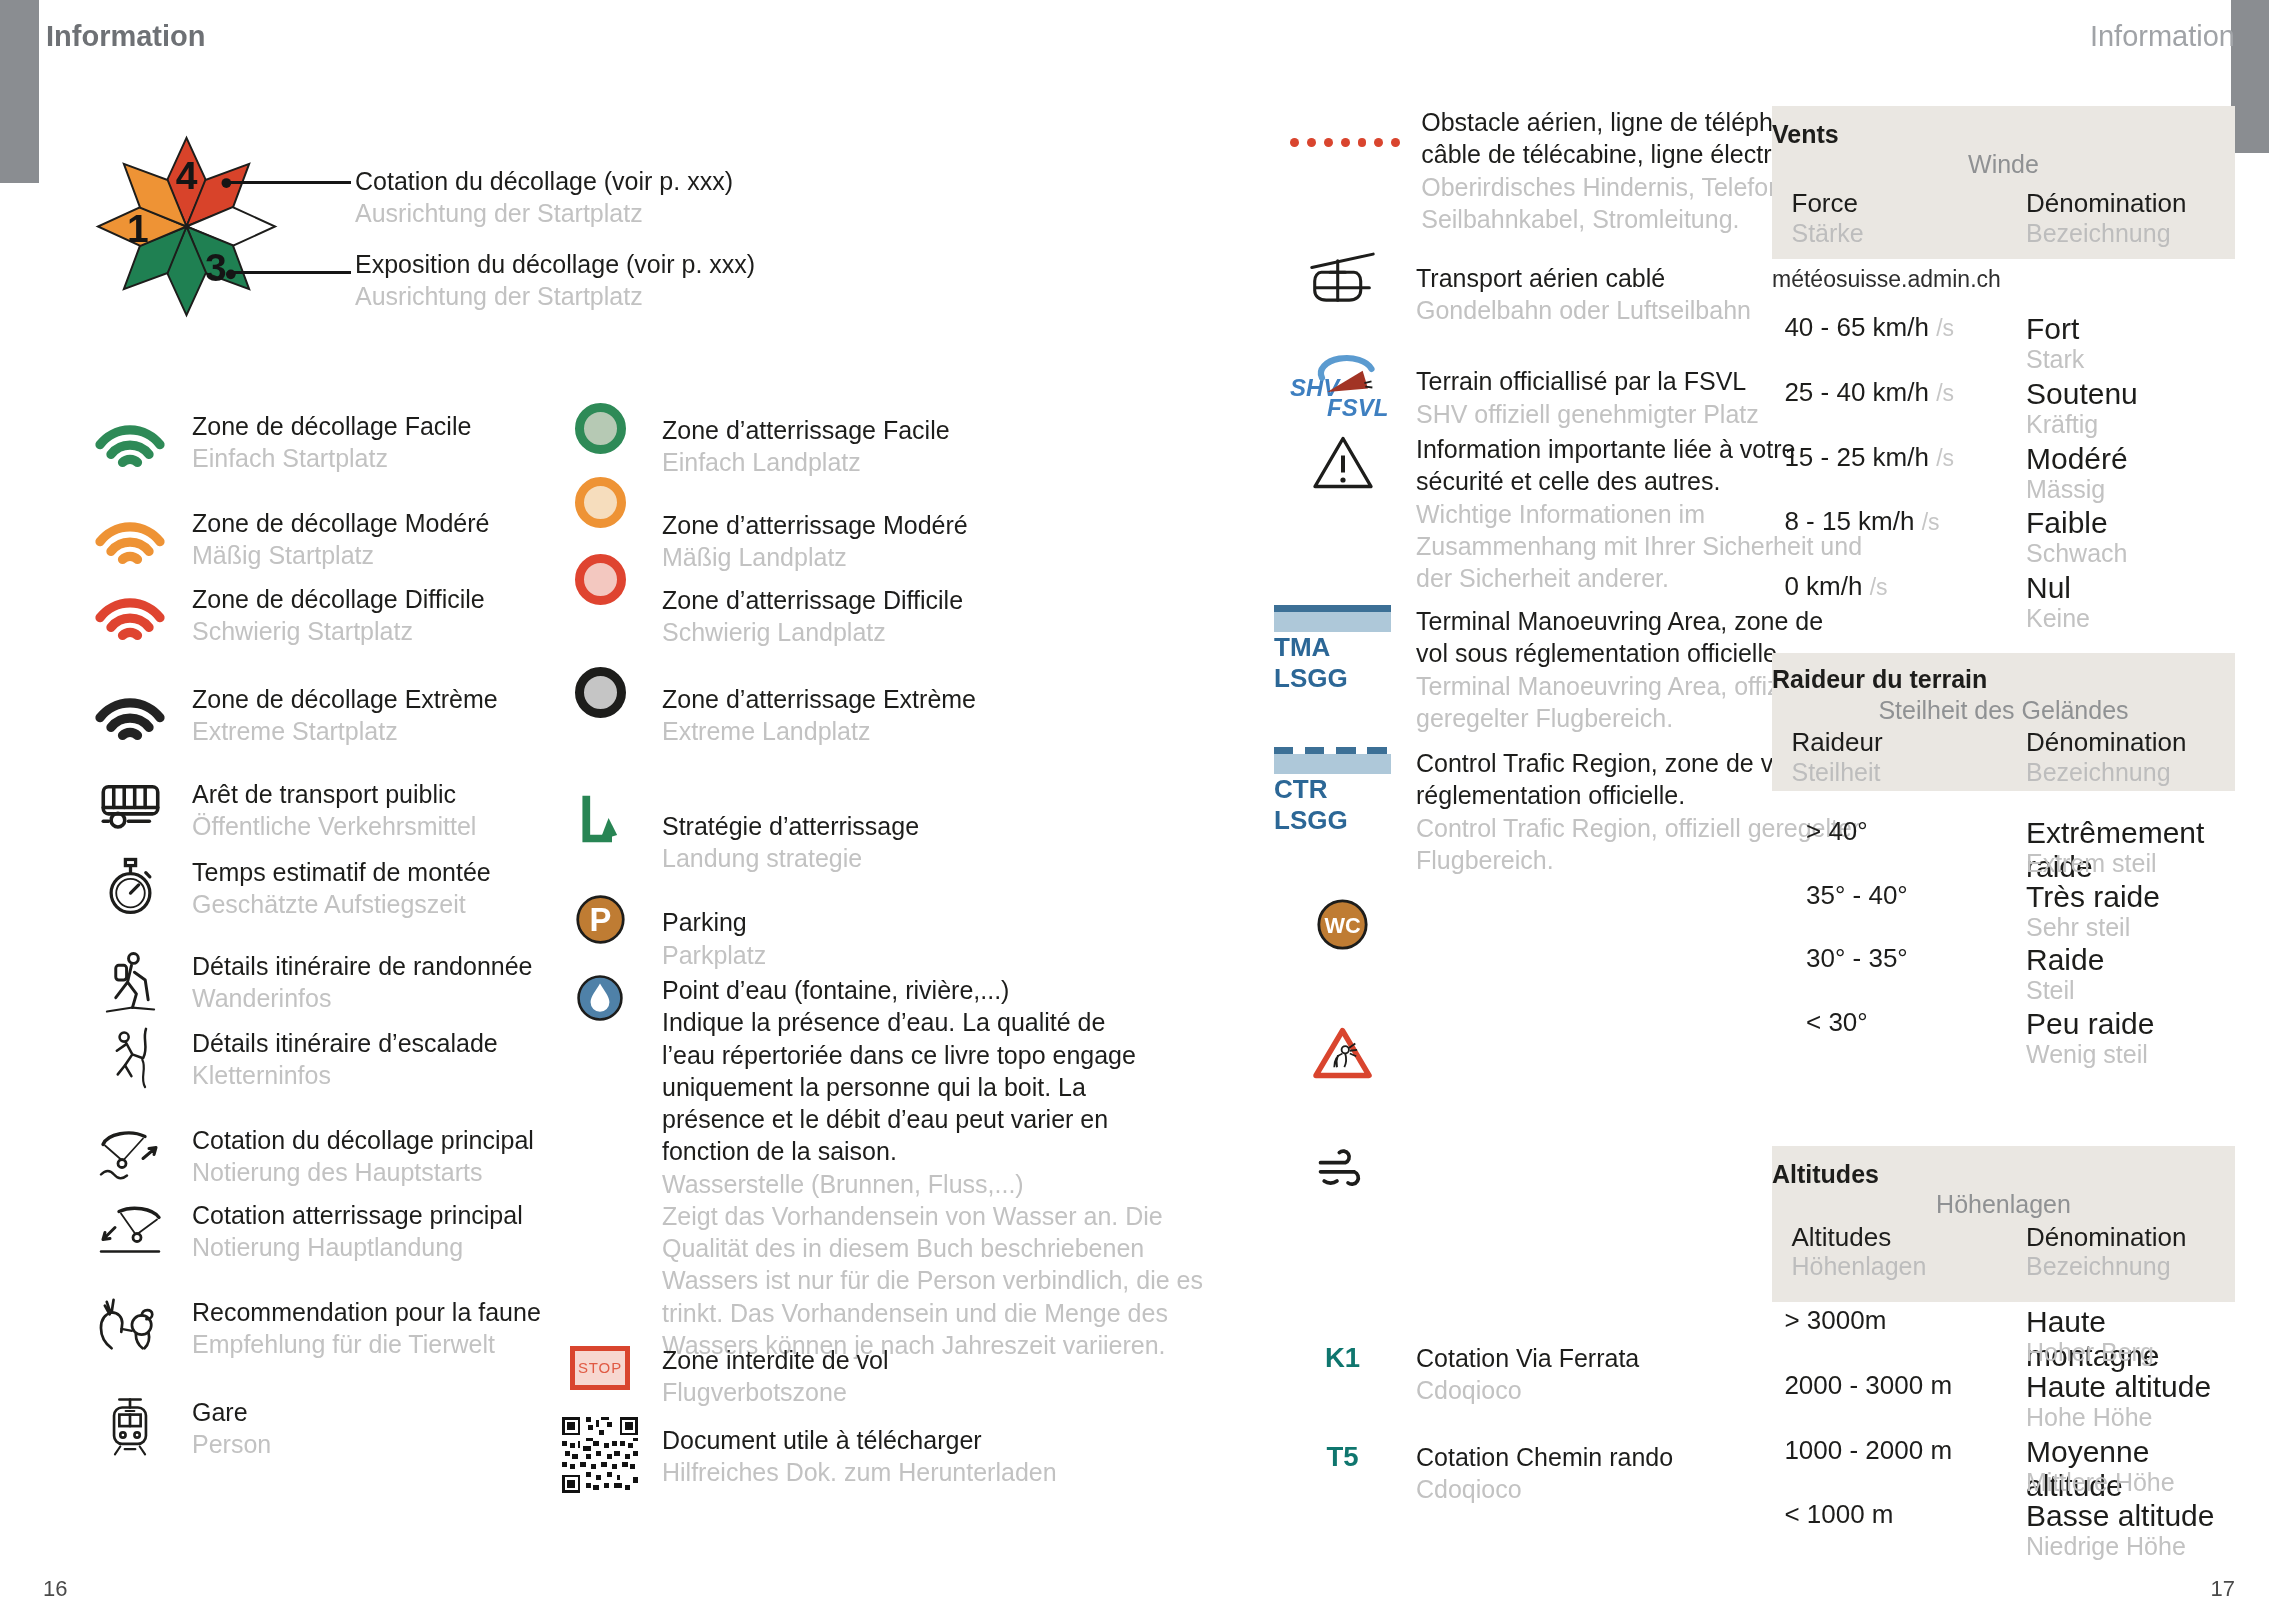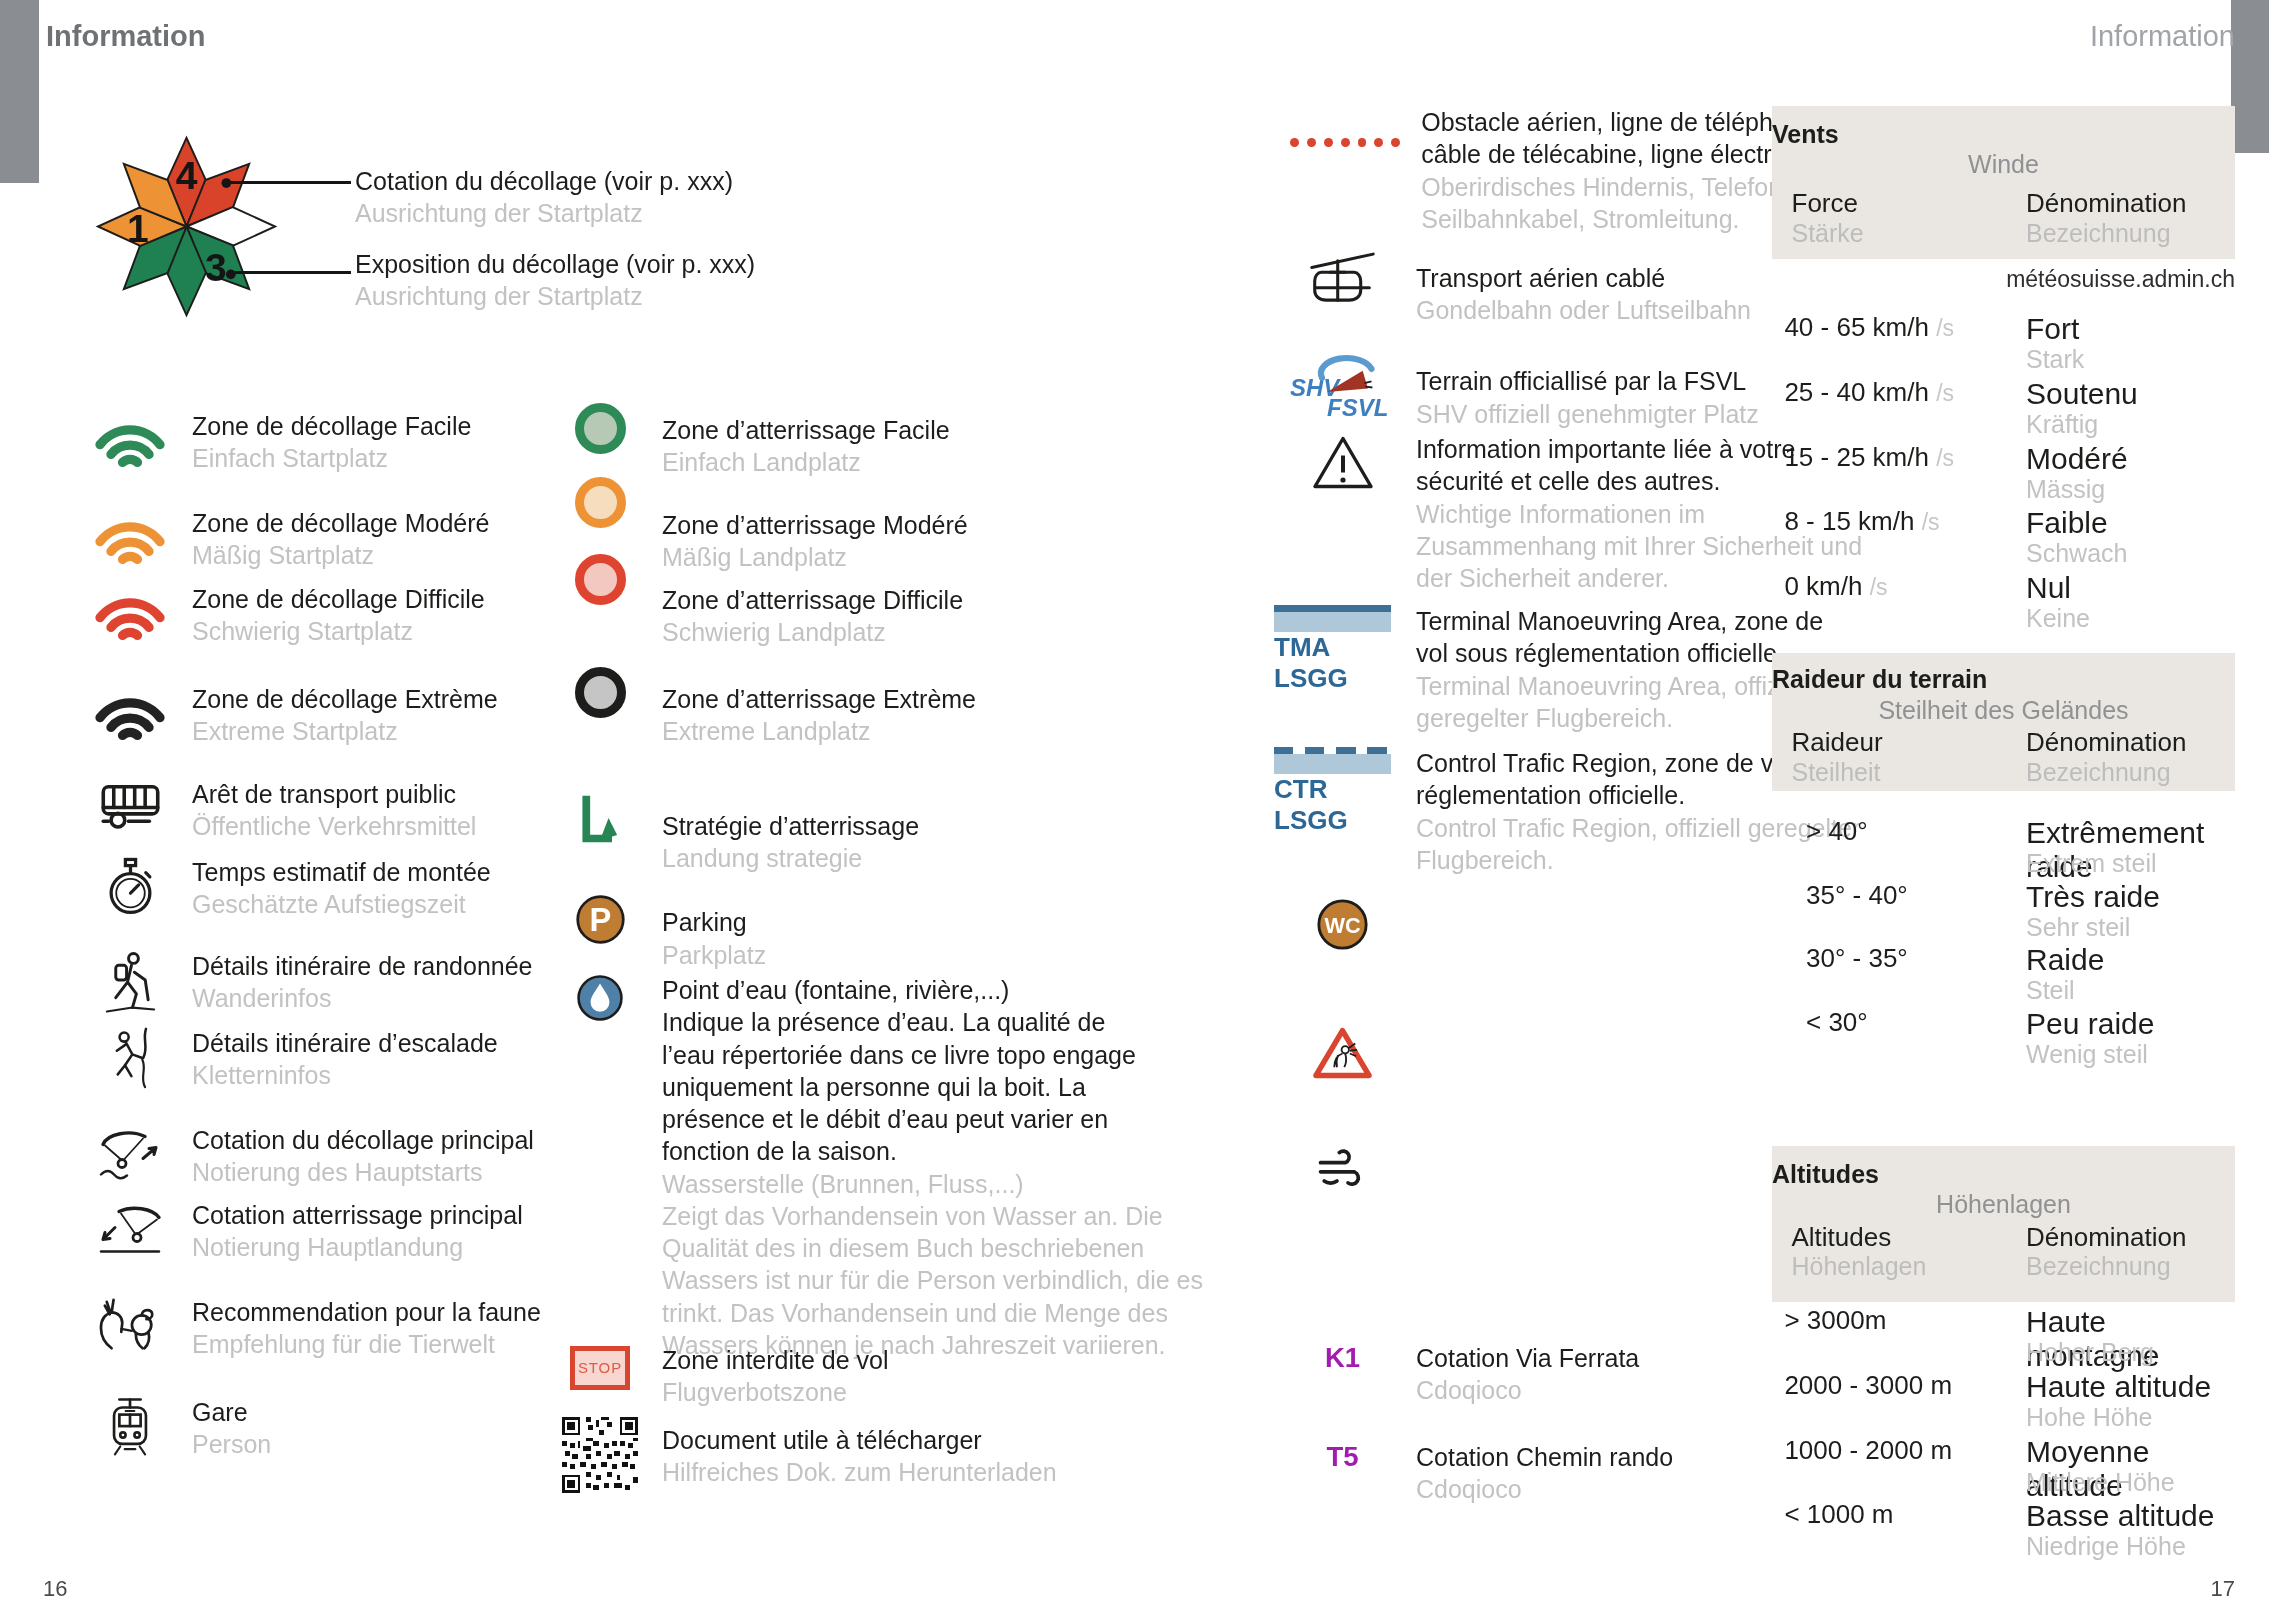--- a/index.html
+++ b/index.html
@@ -24,42 +24,42 @@
   .ring{width:51px;height:51px;border-radius:50%;border-style:solid;border-width:9.8px}
   .stop{width:60px;height:44px;border:5.3px solid #d9452e;background:#f7d7d0;color:#e05a44;
         display:flex;align-items:center;justify-content:center;font-size:15px;letter-spacing:0.9px;margin-top:1.8px}
   .dots{display:flex;gap:8px;margin-top:32px}
   .dots i{width:8.9px;height:8.9px;border-radius:50%;background:#d9452e}
   .airband{width:117px}
   .airband .solid{height:7px;background:#3c7096}
   .airband .dashline{height:7px;background:repeating-linear-gradient(90deg,#3c7096 0 19.5px,transparent 19.5px 31px)}
   .airband .band{height:19.5px;background:#aec8d9}
   .airband .albl{font-size:26px;font-weight:bold;color:#2c6796;margin-top:0.9px}
-  .big-label{font-size:27.5px;font-weight:800;color:#a21caf}
+  .big-label{font-size:27.5px;font-weight:800;color:#0f766e}
 
   .fsvl-logo{position:relative;width:105px;height:67px}
   .fsvl-logo .shv{position:absolute;left:0;top:21px;font-size:24px;font-weight:800;font-style:italic;color:#3e7fc0}
   .fsvl-logo .fsvlt{position:absolute;left:37px;top:41px;font-size:24px;font-weight:800;font-style:italic;color:#3e7fc0}
   .fsvl-logo svg{position:absolute;left:23px;top:0}
 
   .star-wrap{position:absolute;left:89px;top:129px}
   .callout-line{position:absolute;height:2.7px;background:#151515}
   .callout{position:absolute;left:355px;width:567px}
 
   .tbl-head{position:absolute;left:1772px;width:463px;background:#eae7e2}
   .tt{position:absolute;left:0;width:100%;text-align:left;font-size:25px;font-weight:bold;color:#1d1d1b}
   .ts{position:absolute;left:0;width:100%;text-align:center;font-size:25px;color:#8f9193}
   .tc{position:absolute;font-size:26px;color:#1d1d1b}
   .tcd{position:absolute;font-size:25px;color:#bdbdbd}
   .trow{position:absolute;left:1772px;width:463px}
   .tval{position:absolute;font-size:26px;color:#1d1d1b}
   .sfx{color:#c6c6c6;font-size:23px}
   .tfr{position:absolute;left:254px;font-size:30px;color:#1d1d1b}
   .tde{position:absolute;left:254px;top:33px;font-size:25px;color:#c2c2c2}
-  .src{position:absolute;left:1772px;top:266px;width:463px;text-align:right;font-size:23px;color:#2e2e2e}
+  .src{position:absolute;left:1772px;top:266px;width:463px;text-align:left;font-size:23px;color:#2e2e2e}
 </style>
 </head>
 <body>
 
 <svg width="0" height="0" style="position:absolute" aria-hidden="true">
   <defs>
     <g id="wifi-shape" fill="none" stroke="currentColor" stroke-width="8" stroke-linecap="round">
       <path d="M6 30 A 33 33 0 0 1 58 30"></path>
       <path d="M15.5 38.5 A 21 21 0 0 1 48.5 38.5"></path>
       <path d="M25.5 45.5 A 9 9 0 0 1 38.5 45.5"></path>

